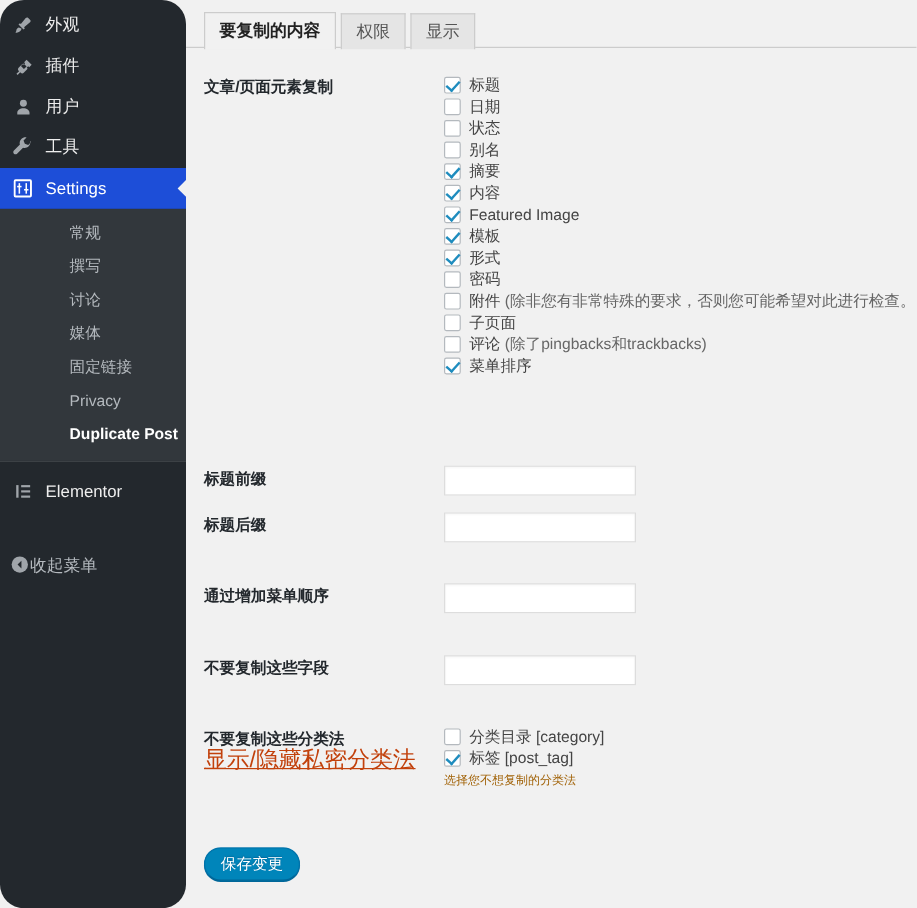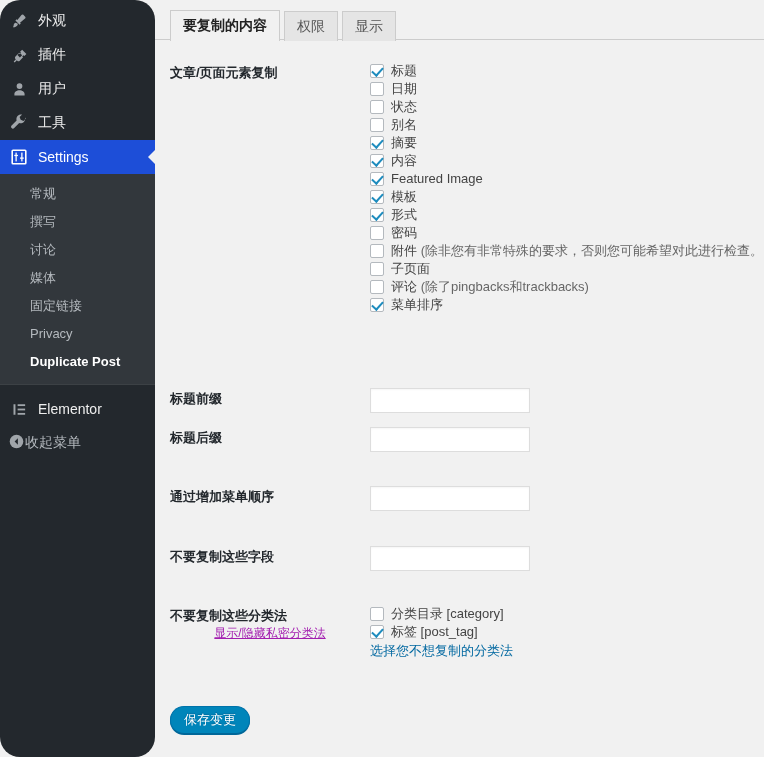--- a/index.html
+++ b/index.html
@@ -53,38 +53,39 @@
     width: 0; height: 0;
     border-top: 8px solid transparent;
     border-bottom: 8px solid transparent;
     border-right: 8px solid #f1f1f1;
   }
   .submenu {
     background: #32373c;
     padding: 6px 0 8px 0;
   }
   .submenu-item {
-    padding: 6px 0 6px 30px;
+    padding: 6px 0 6px 44px;
     font-size: 13px;
     color: #b4b9be;
     cursor: pointer;
     line-height: 16px;
+    margin-left: 14px;
   }
   .submenu-item.active {
     color: #fff;
     font-weight: bold;
   }
   .menu-sep {
     height: 1px; background: #3c4145; margin: 0;
   }
   .menu-bottom { padding-top: 7px; }
   .collapse-item {
     display: flex; align-items: center;
     height: 34px; padding-left: 8px;
-    color: #b4b9be; font-size: 14px; cursor: pointer;
+    color: #b4b9be; font-size: 14px; cursor: pointer; margin-top: 29px;
   }
   .collapse-item .mi-icon { color: #a0a5aa; }
 
   
   #content {
     flex: 1;
     height: 757px;
     background: #f1f1f1;
     position: relative;
     overflow: hidden;
@@ -131,25 +132,24 @@
     font-weight: bold;
     color: #23282d;
     font-size: 13px;
     line-height: 17px;
     padding-left: 15px;
     padding-top: 2px;
   }
   .form-label a {
     display: block;
     font-weight: normal;
-    color: #a21caf;
+    color: #c2410c;
     text-decoration: underline;
-    font-size: 12px;
+    font-size: 19px;
     margin-top: 1px;
-    text-align: center;
   }
   .form-field { flex: 1; }
 
   
   .cb-row {
     display: flex;
     align-items: flex-start;
     height: 18px;
     white-space: nowrap;
   }
@@ -188,21 +188,21 @@
     background: #fff;
     box-shadow: 0 1px 2px rgba(0,0,0,0.04) inset;
     padding: 0 6px;
     font-size: 13px;
     color: #32373c;
     font-family: "Liberation Sans", sans-serif;
     border-radius: 0;
     outline: none;
   }
   .help-text {
-    font-size: 13px; color: #0369a1;
+    font-size: 10px; color: #a16207;
     line-height: 17px; margin-top: 1px;
   }
 
   
   .btn-primary {
     background: #0085ba;
     border: 1px solid #0073aa;
     border-bottom-color: #006799;
     color: #fff;
     font-size: 13px;

